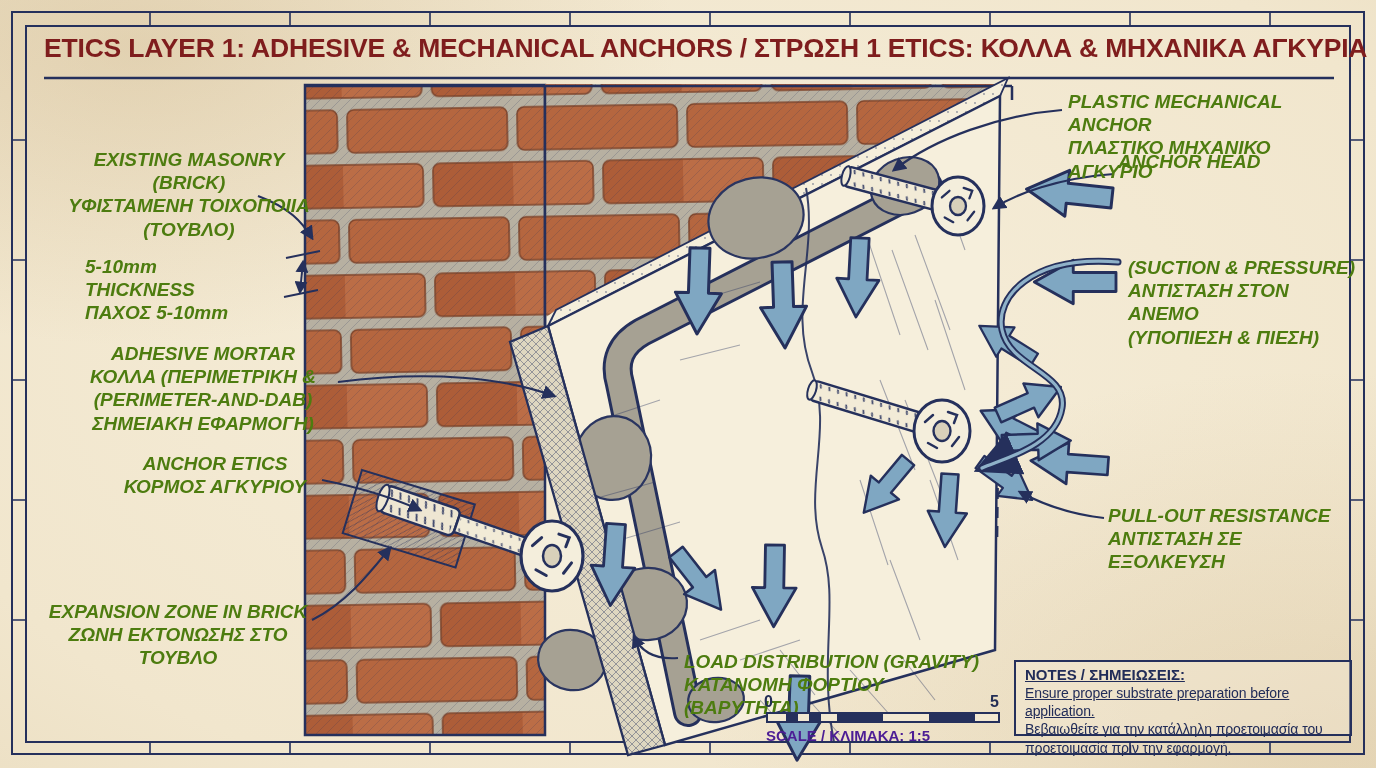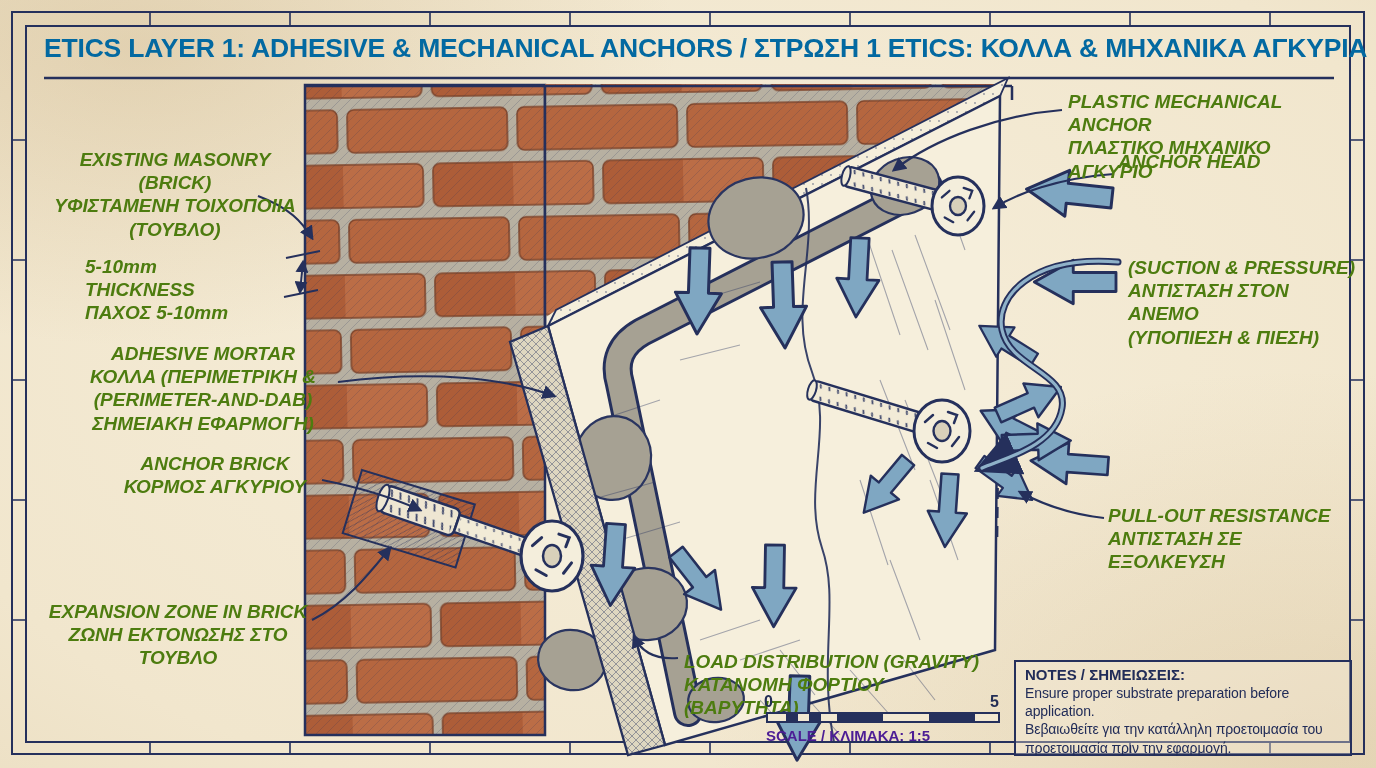--- a/index.html
+++ b/index.html
@@ -9,38 +9,38 @@
     background:
       radial-gradient(900px 500px at 10% 6%, rgba(190,160,110,0.30), transparent 60%),
       radial-gradient(1000px 600px at 95% 95%, rgba(190,160,110,0.22), transparent 60%),
       radial-gradient(1300px 760px at 50% 45%, #f6eeda 0%, #f1e6cd 62%, #e7d9ba 100%);
     color:#212c58;
   }
   .abs{position:absolute;}
   #title{
     left:44px;top:33px;width:1300px;
     font-size:26.5px;font-weight:700;letter-spacing:-0.2px;
-    color:#0369a1;white-space:nowrap;
+    color:#7f1d1d;white-space:nowrap;
   }
   .lbl{position:absolute;font-weight:700;font-size:19px;line-height:1.22;color:#4d7c0f;font-style:italic;}
   .lbl.c{text-align:center;}
   .lbl.r{}
   .lbl.l{text-align:left;}
   #scale-zero,#scale-five{font-size:16px;font-weight:700;color:#222d55;}
   #scale-bar{
     left:766px;top:712px;width:234px;height:11px;
     border:2px solid #25305c;box-sizing:border-box;
     background:linear-gradient(90deg,
       #f2e8d2 0 8%, #25305c 8% 13%, #f2e8d2 13% 18%, #25305c 18% 23%,
       #f2e8d2 23% 30%, #25305c 30% 50%, #f2e8d2 50% 70%, #25305c 70% 90%, #f2e8d2 90% 100%);
   }
   #scale-label{left:766px;top:727px;font-size:15px;font-weight:700;color:#4c1d95;}
   #notes-box{
-    left:1014px;top:660px;width:338px;height:96px;box-sizing:border-box;
-    border:2.5px solid #25305c;padding:4px 9px;background:rgba(246,238,222,0.35);
+    left:1014px;top:660px;width:338px;height:76px;box-sizing:border-box;
+    border:2.5px solid #25305c;padding:4px 9px;background:rgba(246,238,222,0.35);text-decoration:underline;
   }
   #notes-box .h{font-size:15px;font-weight:700;margin-bottom:1px;}
   #notes-box .b{font-size:14px;line-height:1.3;letter-spacing:-0.1px;}
 </style>
 </head>
 <body>
 
 <svg class="abs" width="1376" height="768" viewBox="0 0 1376 768" style="left:0;top:0">
   <defs>
     <pattern id="brickP" width="170" height="110" patternUnits="userSpaceOnUse" patternTransform="rotate(-1)">
@@ -229,40 +229,40 @@
   </g>
 
   <g stroke="#25305c" stroke-width="2" fill="none">
     <path d="M286,258 L320,251 M284,297 L318,290"></path>
     <path d="M303,262 L300,292" marker-start="url(#ah)" marker-end="url(#ah)"></path>
   </g>
 </svg>
 
 <div class="abs" id="title">ETICS LAYER 1: ADHESIVE &amp; MECHANICAL ANCHORS / ΣΤΡΩΣΗ 1 ETICS: ΚΟΛΛΑ &amp; ΜΗΧΑΝΙΚΑ ΑΓΚΥΡΙΑ</div>
 
-<div class="lbl c" style="left:45px;top:148px;width:260px">
+<div class="lbl c" style="left:59px;top:148px;width:260px">
   <div>EXISTING MASONRY (BRICK)</div>
   <div>ΥΦΙΣΤΑΜΕΝΗ ΤΟΙΧΟΠΟΙΙΑ</div>
   <div>(ΤΟΥΒΛΟ)</div>
 </div>
 
 <div class="lbl r" style="left:85px;top:255px;width:180px">
   <div>5-10mm THICKNESS</div>
   <div>ΠΑΧΟΣ 5-10mm</div>
 </div>
 
 <div class="lbl c" style="left:62px;top:342px;width:282px">
   <div>ADHESIVE MORTAR</div>
   <div>ΚΟΛΛΑ (ΠΕΡΙΜΕΤΡΙΚΗ &amp;</div>
   <div>(PERIMETER-AND-DAB)</div>
   <div>ΣΗΜΕΙΑΚΗ ΕΦΑΡΜΟΓΗ)</div>
 </div>
 
 <div class="lbl c" style="left:95px;top:452px;width:240px">
-  <div>ANCHOR BRICK</div>
+  <div>ANCHOR ETICS</div>
   <div>ΚΟΡΜΟΣ ΑΓΚΥΡΙΟΥ</div>
 </div>
 
 <div class="lbl c" style="left:38px;top:600px;width:280px">
   <div>EXPANSION ZONE IN BRICK</div>
   <div>ΖΩΝΗ ΕΚΤΟΝΩΣΗΣ ΣΤΟ ΤΟΥΒΛΟ</div>
 </div>
 
 <div class="lbl l" style="left:1068px;top:90px;width:290px">
   <div>PLASTIC MECHANICAL ANCHOR</div>

